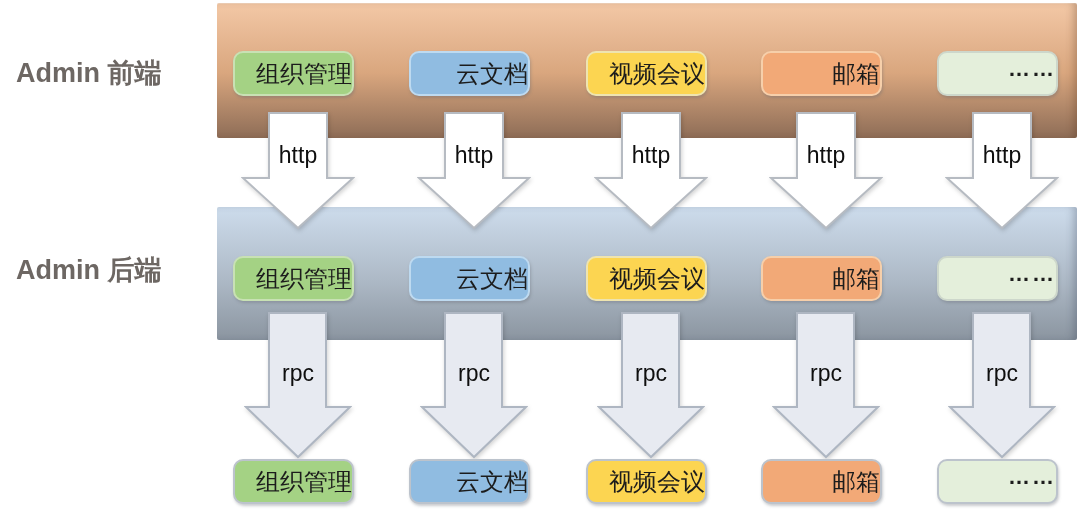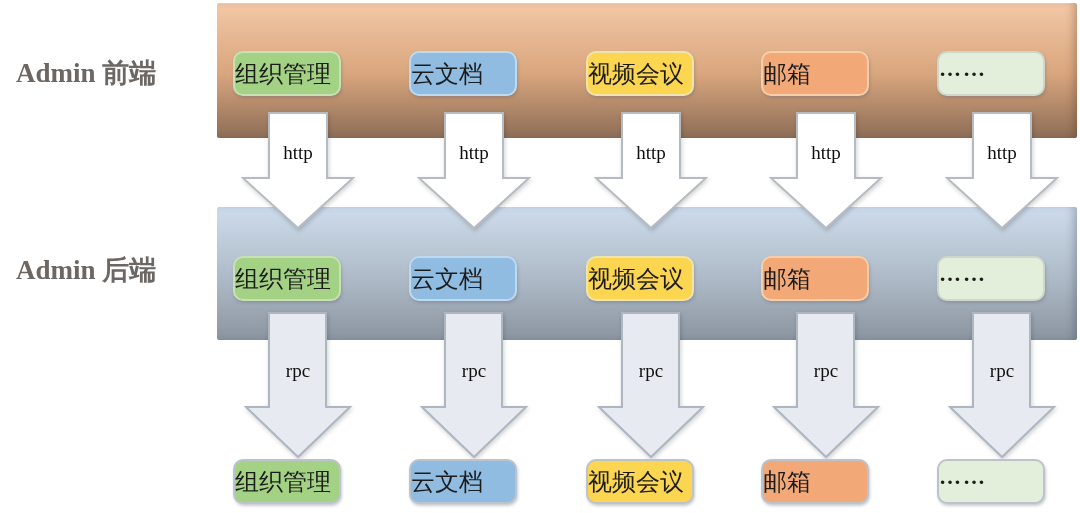--- a/index.html
+++ b/index.html
@@ -1,48 +1,48 @@
 <!DOCTYPE html>
 <html><head>
 <meta charset="utf-8">
 <style>
   html,body{margin:0;padding:0;background:#ffffff;}
   .canvas{
     position:relative;width:1080px;height:513px;background:#ffffff;overflow:hidden;
-    font-family:Liberation Serif, serif;
+    font-family:Liberation Sans, sans-serif;
   }
   .band{position:absolute;left:217px;width:860px;border-radius:2px;}
   .band-frontend{
     top:3px;height:135px;
     background:linear-gradient(180deg,var(--fg1) 0%,var(--fg2) 52%,var(--fg3) 100%);
     box-shadow:inset -6px 0 8px -3px rgba(70,40,20,.30), inset 0 1px 0 rgba(255,255,255,.25);
   }
   .band-backend{
     top:207px;height:133px;
     background:linear-gradient(180deg,var(--bg1) 0%,var(--bg2) 55%,var(--bg3) 100%);
     box-shadow:inset -6px 0 8px -3px rgba(40,50,70,.30);
   }
   .side-label{
     position:absolute;left:16px;width:200px;height:32px;line-height:32px;
     font-size:27px;font-weight:bold;color:#6d6763;white-space:nowrap;
   }
   .pill{
-    position:absolute;width:108px;height:45px;box-sizing:border-box;
+    position:absolute;width:121px;height:45px;box-sizing:border-box;
     border:2px solid #ccc;border-radius:10px;
-    display:flex;align-items:center;justify-content:flex-start;
+    display:flex;align-items:center;justify-content:flex-end;
     font-size:24px;color:#1c1c1c;z-index:3;
     box-shadow:1px 2px 3px rgba(100,105,115,.35);
   }
   .pill .dots{font-size:22px;font-weight:bold;letter-spacing:2px;transform:translateY(-18%);}
   .arrow{position:absolute;z-index:2;filter:drop-shadow(1px 2px 2px rgba(0,0,0,.18));}
   .arrow-http polygon{fill:var(--http-fill);stroke:var(--http-stroke);stroke-width:2;}
   .arrow-rpc  polygon{fill:var(--rpc-fill); stroke:var(--rpc-stroke); stroke-width:2;}
   .conn-label{
     position:absolute;width:120px;text-align:center;z-index:4;
-    font-size:19px;color:#0e0e0e;
+    font-size:23px;color:#0e0e0e;
   }
 </style>
 </head>
 <body>
 
 <div class="canvas" style="--fg1: #f3c8a6; --fg2: #d9a67e; --fg3: #8e6d57; --bg1: #cddcec; --bg2: #adb9c6; --bg3: #8b95a0; --http-fill: #ffffff; --http-stroke: #b6bbc2; --rpc-fill: #e7eaf1; --rpc-stroke: #aeb6c2;">
 
   <div class="band band-frontend"></div>
   <div class="band band-backend"></div>
 

